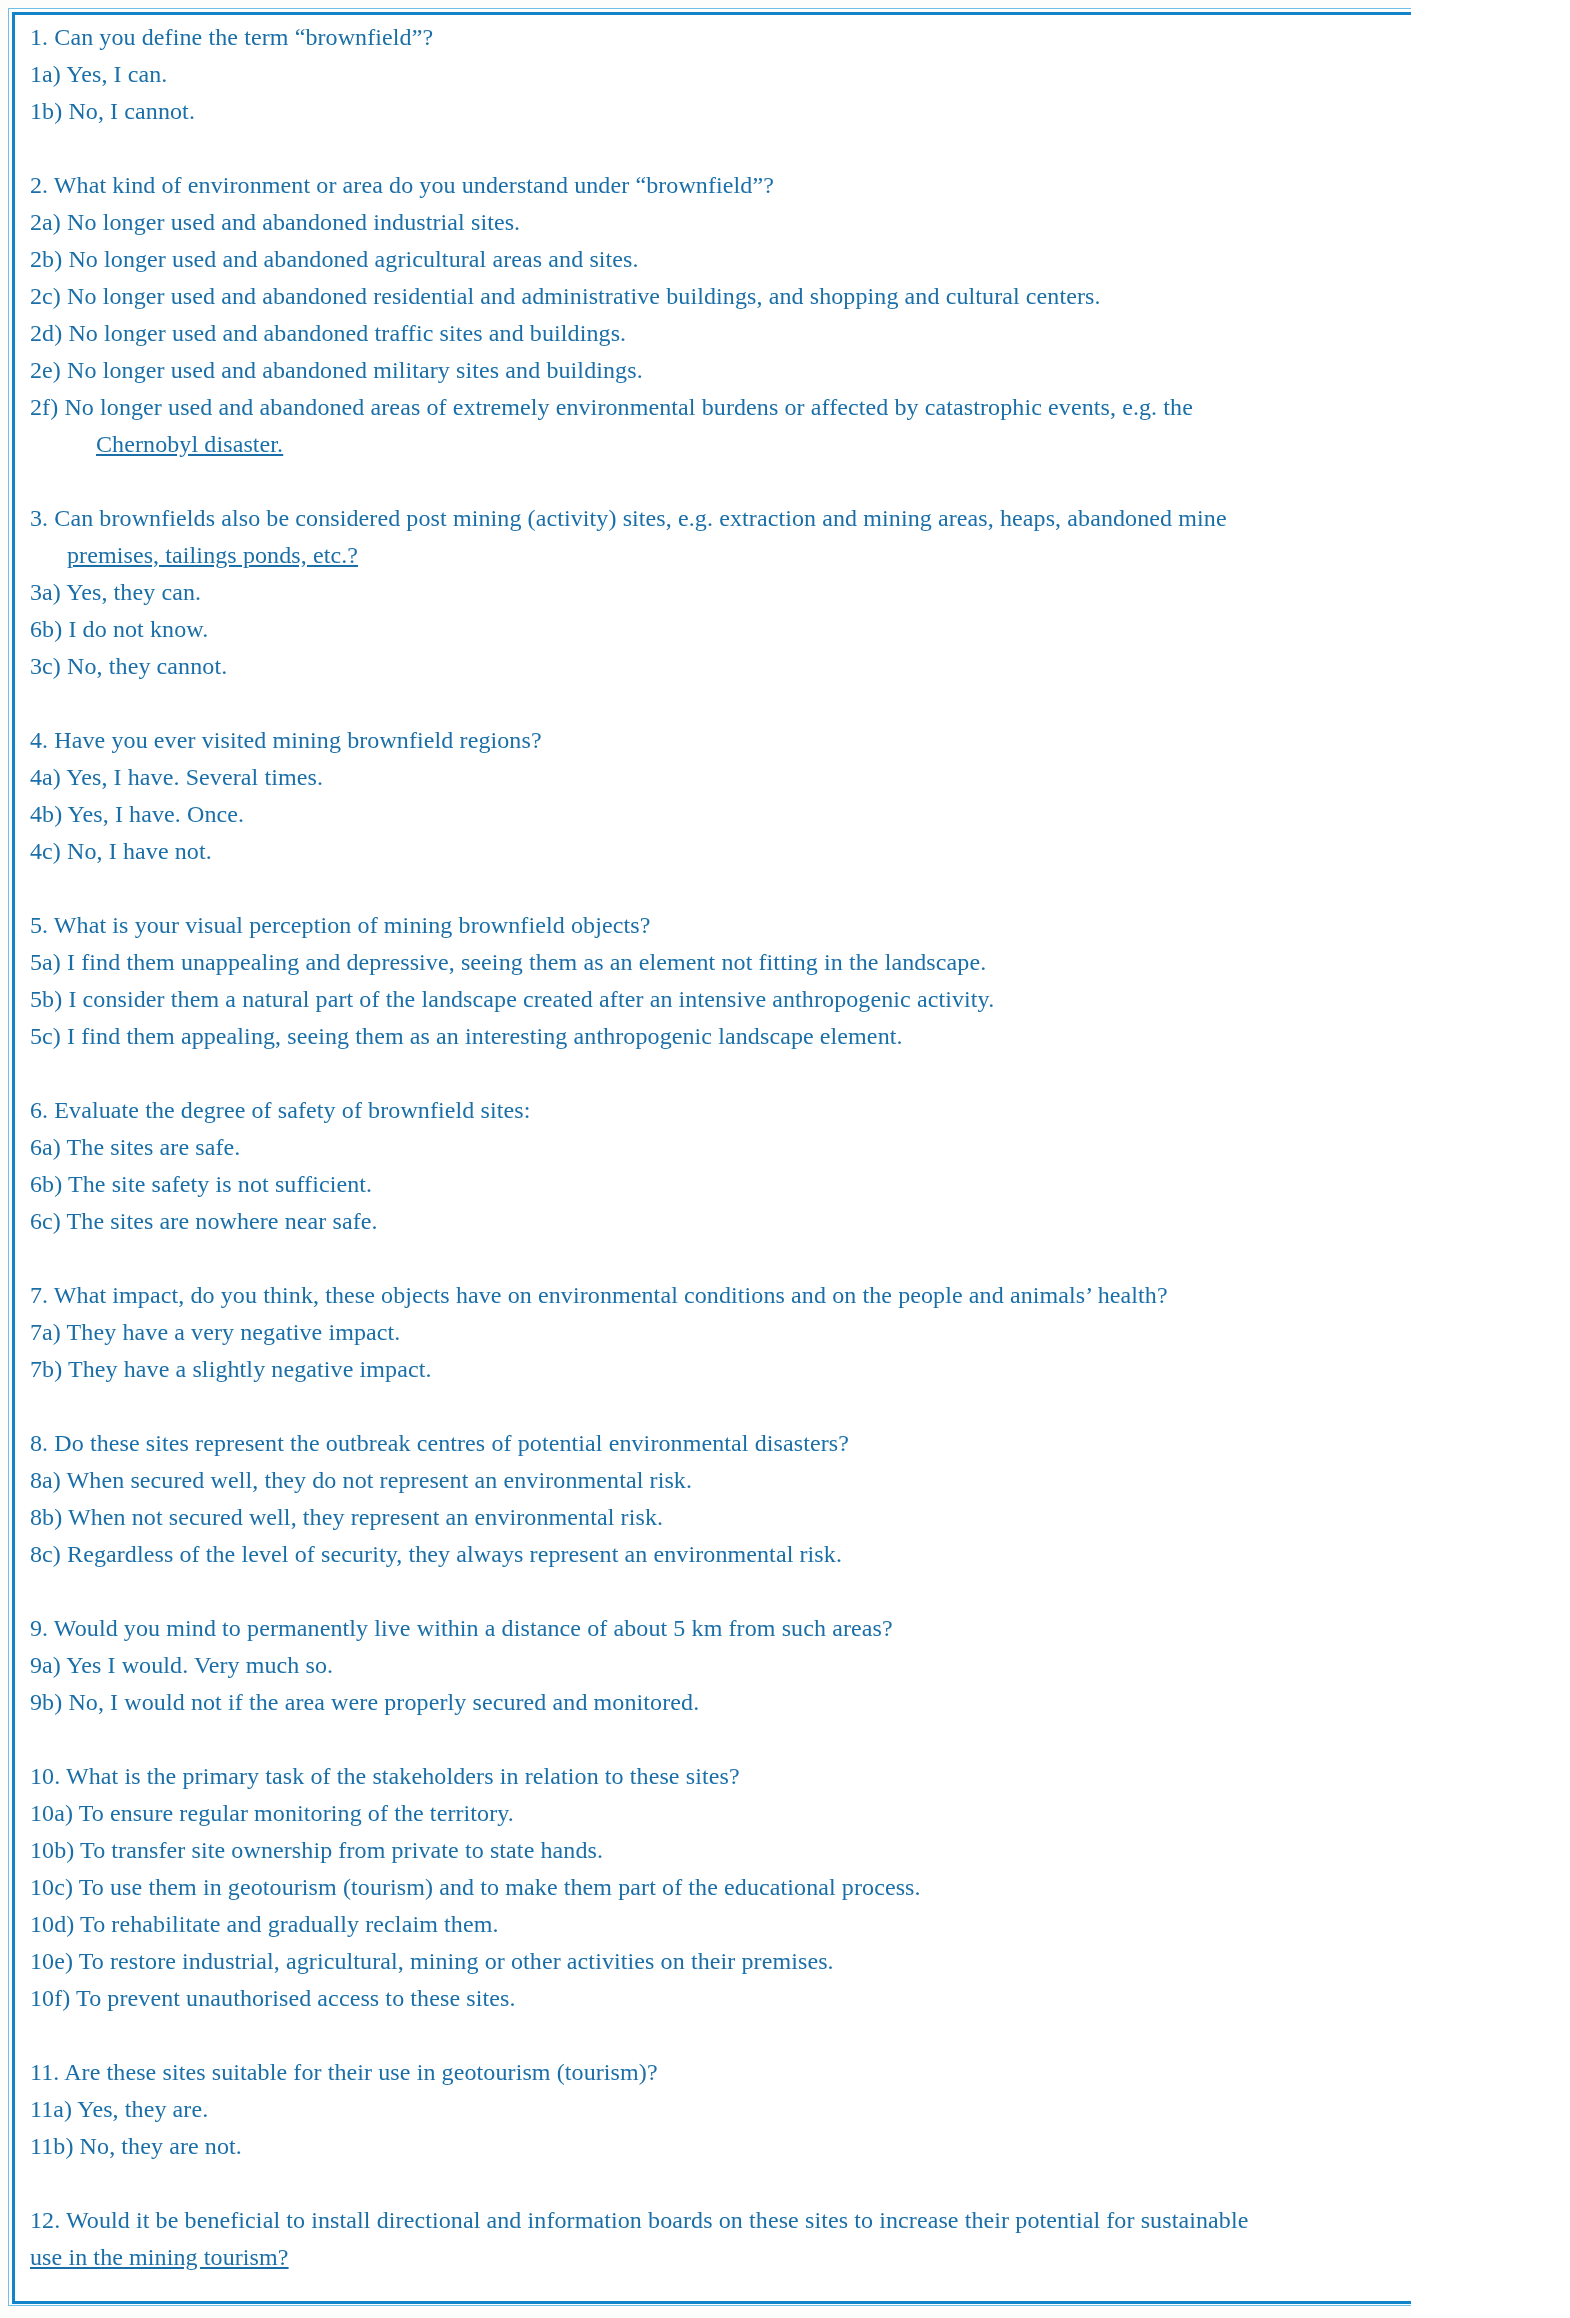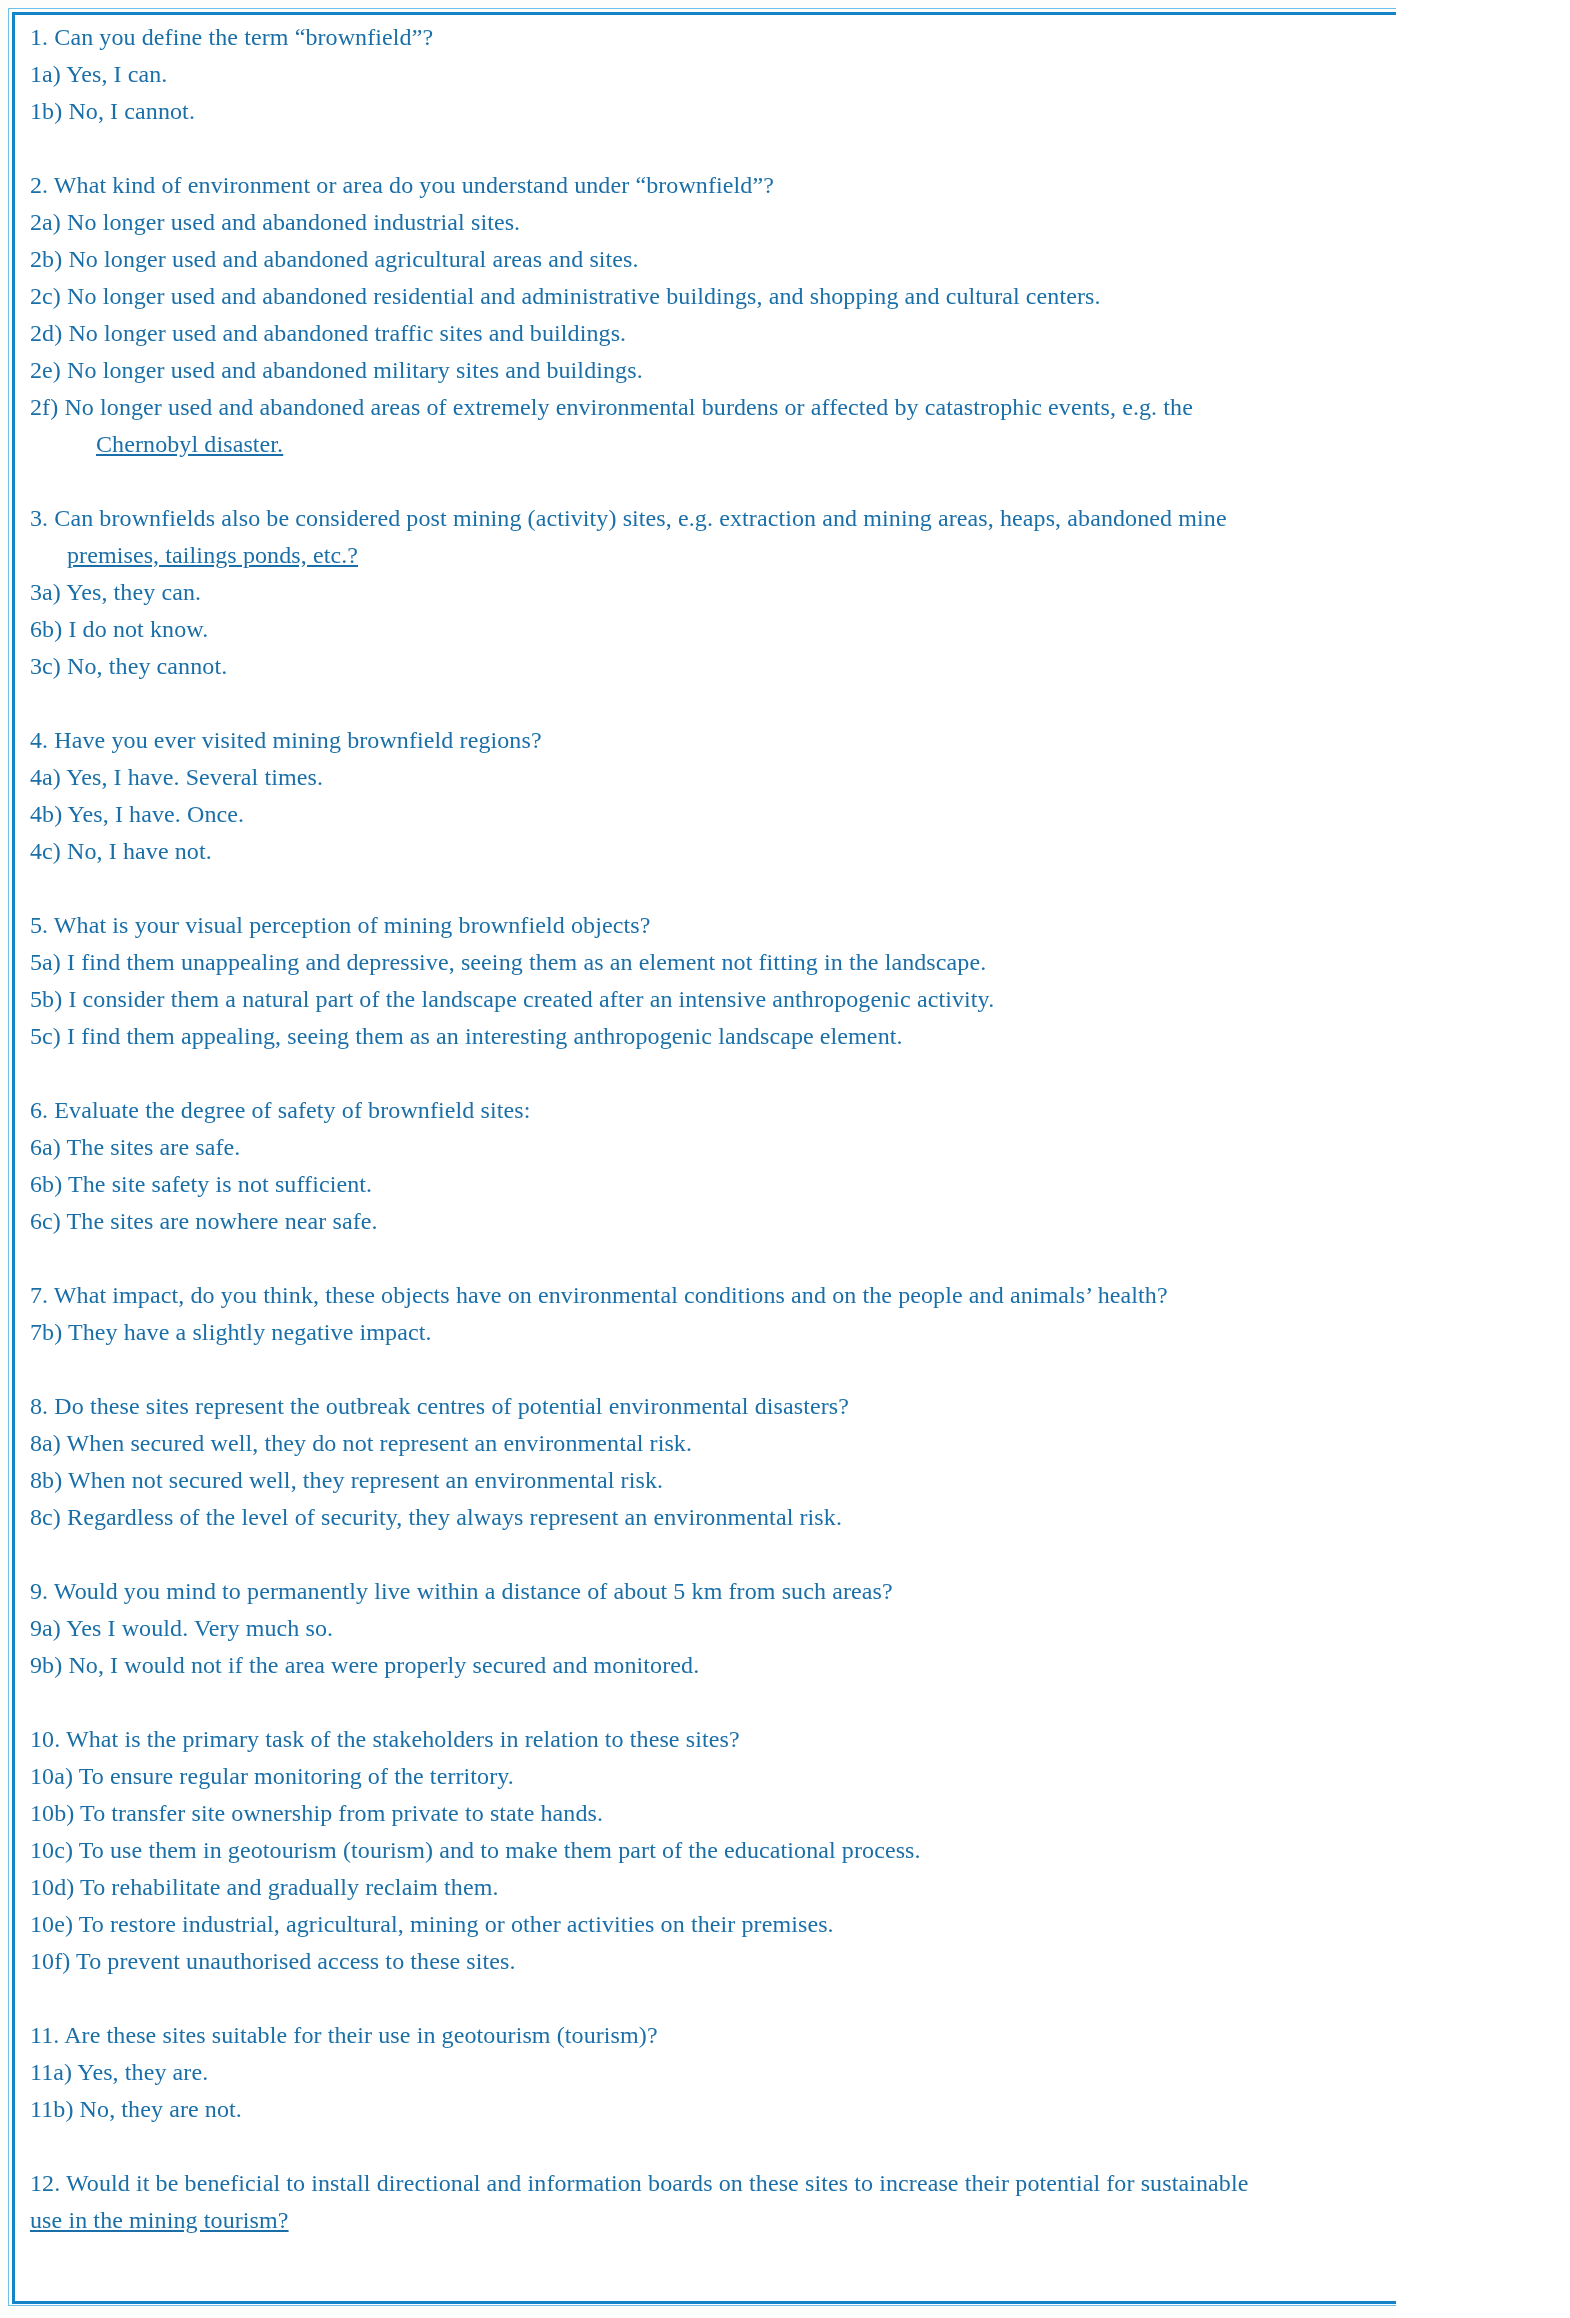--- a/index.html
+++ b/index.html
@@ -7,20 +7,21 @@
     padding: 0;
     background: #ffffff;
   }
   #page {
     position: relative;
     width: 1396px;
     height: 2319px;
     background: #fdfdfb;
     font-family: "Liberation Serif", "DejaVu Serif", serif;
     overflow: hidden;
+    padding-left: 15px;
   }
   
   #frame-outer {
     position: absolute;
     left: 7.7px;
     top: 7.7px;
     width: 1550px;
     height: 2298px;
     border: 1.7px solid #6fc0e8;
     box-sizing: border-box;
@@ -125,20 +126,21 @@
     <div class="group">
       <div class="line q">6. Evaluate the degree of safety of brownfield sites:</div>
       <div class="line opt">6a) The sites are safe.</div>
       <div class="line opt">6b) The site safety is not sufficient.</div>
       <div class="line opt">6c) The sites are nowhere near safe.</div>
     </div>
     <div class="gap"></div>
 
     <div class="group">
       <div class="line q">7. What impact, do you think, these objects have on environmental conditions and on the people and animals’ health?</div>
+      <div class="line opt">7a) They have a very negative impact.</div>
       <div class="line opt">7b) They have a slightly negative impact.</div>
     </div>
     <div class="gap"></div>
 
     <div class="group">
       <div class="line q">8. Do these sites represent the outbreak centres of potential environmental disasters?</div>
       <div class="line opt">8a) When secured well, they do not represent an environmental risk.</div>
       <div class="line opt">8b) When not secured well, they represent an environmental risk.</div>
       <div class="line opt">8c) Regardless of the level of security, they always represent an environmental risk.</div>
     </div>

